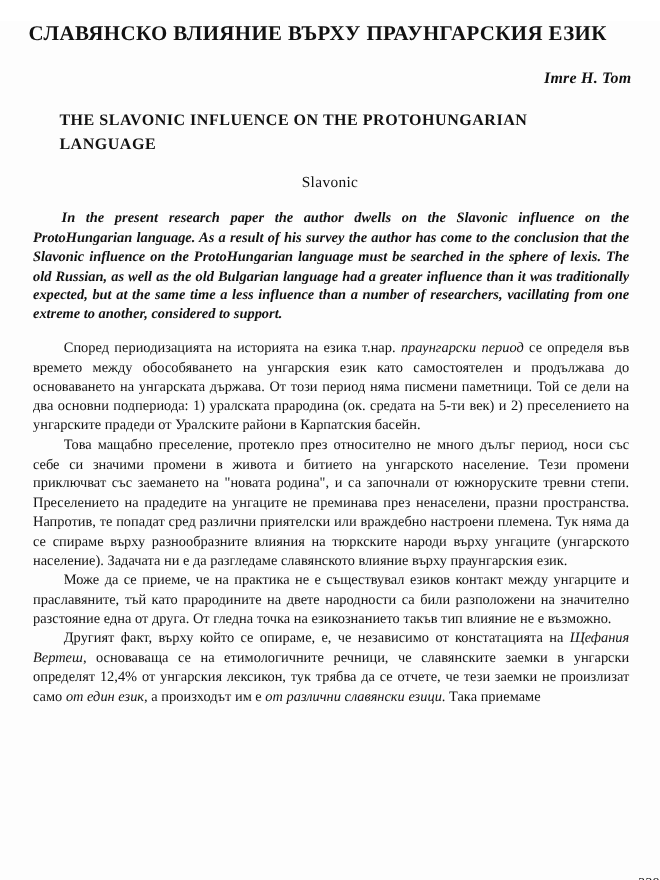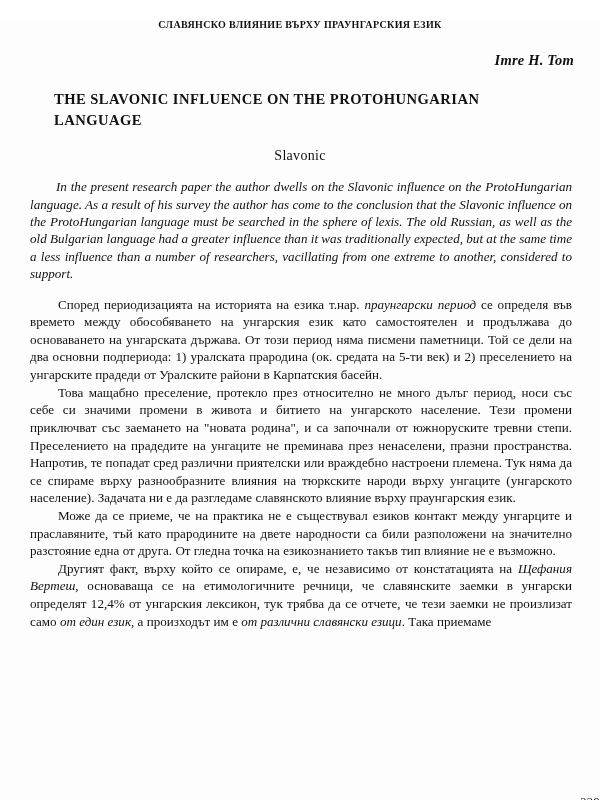--- a/index.html
+++ b/index.html
@@ -28,23 +28,22 @@
     text-align: center;
     font-weight: bold;
     font-style: italic;
     font-size: 15px;
     letter-spacing: 0.2px;
     margin: 4px 0 0 0;
     padding-top: 2px;
     line-height: 1.2;
   }
   .title-cyr {
-    text-align: center;
     font-weight: bold;
-    font-size: 10px;
+    font-size: 19px;
     letter-spacing: 0.35px;
     margin: 19px 0 0 0;
     line-height: 1.25;
   }
   .author-lat {
     text-align: right;
     font-weight: bold;
     font-style: italic;
     font-size: 14.5px;
     letter-spacing: 0.2px;
@@ -64,21 +63,21 @@
     font-size: 14px;
     font-weight: normal;
     margin: 17px 0 0 0;
     letter-spacing: 0.3px;
   }
 
   
   .abstract {
     margin: 14px 0 0 0;
     font-style: italic;
-    font-weight: normal;
+    font-weight: bold;
     font-size: 13.1px;
     line-height: 1.33;
     text-align: justify;
     text-indent: 26px;
     padding: 0 2px 0 4px;
     -webkit-hyphens: none;
     hyphens: none;
   }
 
   

